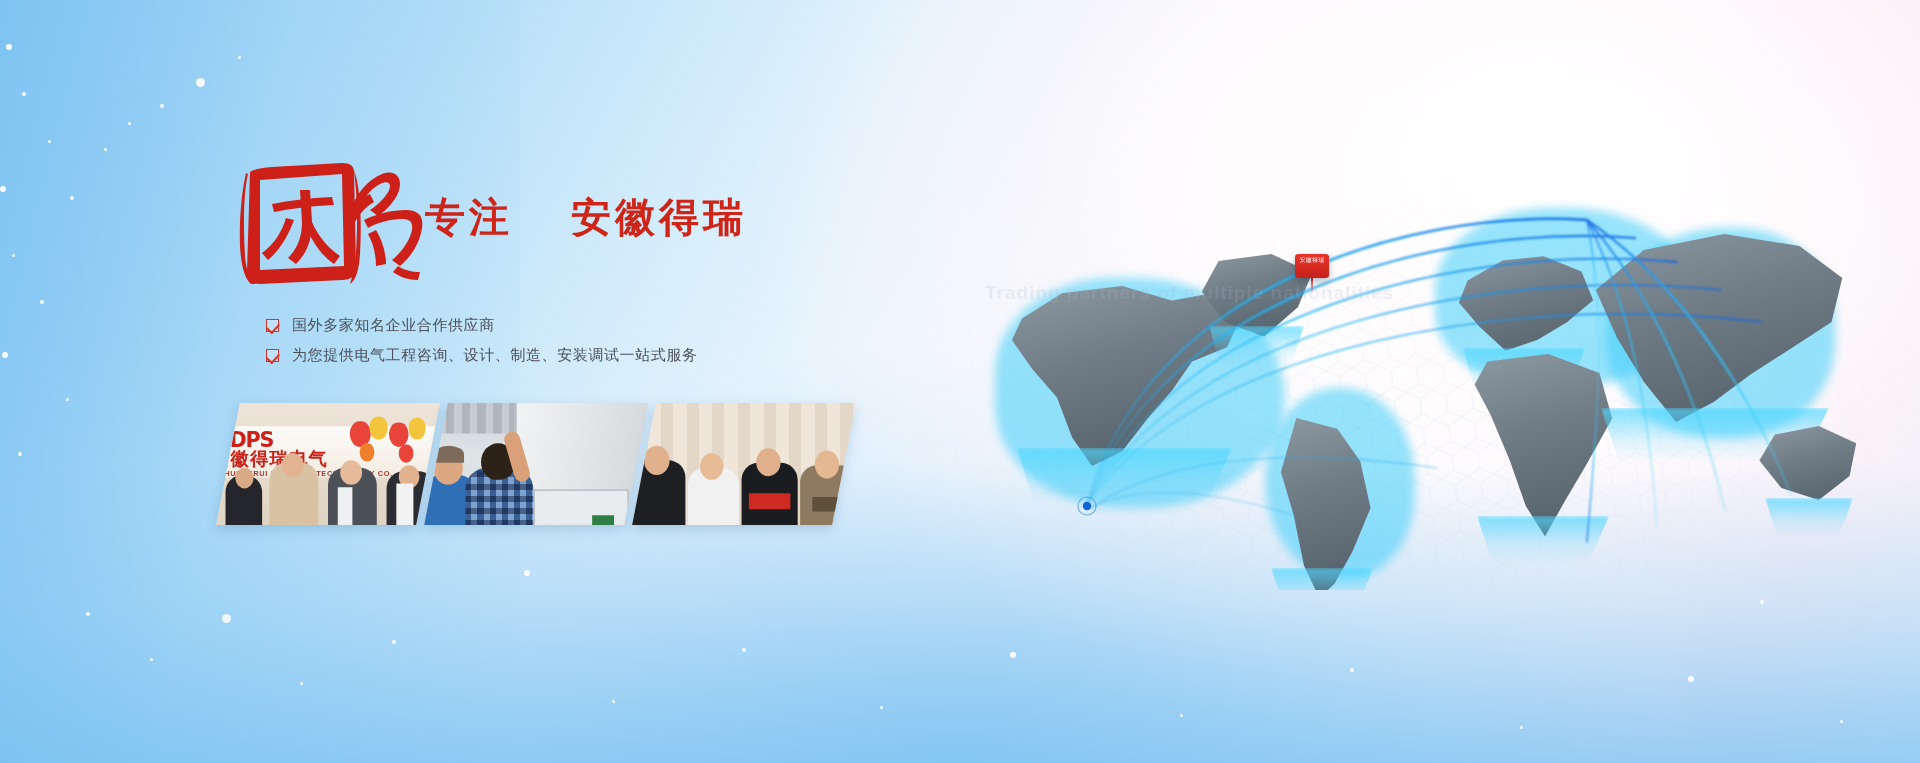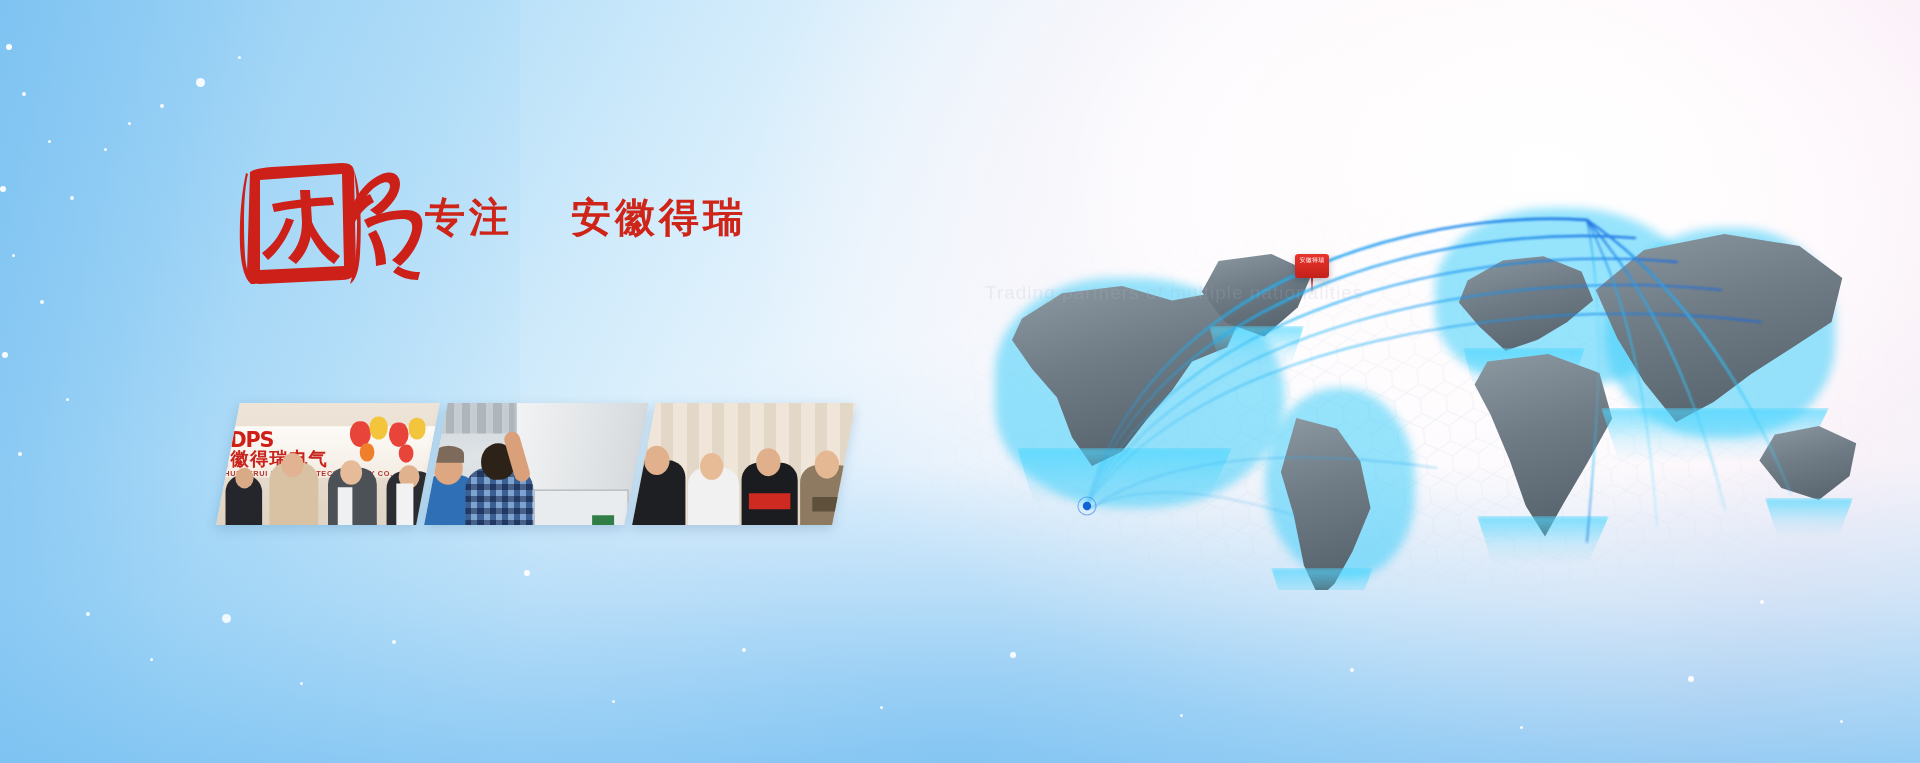--- a/index.html
+++ b/index.html
@@ -113,21 +113,21 @@
   }
   .pin-stem {
     position:absolute; width:2px; height:16px;
     background:linear-gradient(180deg,#c4201a,rgba(196,32,26,0));
   }
 
   
   .watermark {
     position:absolute;
     color:rgba(170,185,205,0.20);
-    font-weight:400;
+    font-weight:700;
     white-space:nowrap;
     user-select:none;
   }
 
   
   .content { position:absolute; left:0; top:0; width:960px; height:763px; }
 
   .calligraphy {
     position:absolute; left:238px; top:160px;
     width:210px; height:135px;
@@ -443,20 +443,30 @@
       </svg>
     </div>
 
     <div class="head-red">
       <span>专注</span>
       <span class="gap"></span>
       <span>安徽得瑞</span>
     </div>
 
 
+    <div class="bullets">
+      <div class="bullet">
+        <span class="check-box"></span>
+        <span class="bullet-text">国外多家知名企业合作供应商</span>
+      </div>
+      <div class="bullet">
+        <span class="check-box"></span>
+        <span class="bullet-text">为您提供电气工程咨询、设计、制造、安装调试一站式服务</span>
+      </div>
+    </div>
 
     <div class="photos">
 
       <div class="photo">
         <div class="inner">
           <div class="p1-bg"></div>
           <div class="p1-banner"></div>
           <div class="p1-logo">HDPS</div>
           <div class="p1-cn">安徽得瑞电气</div>
           <div class="p1-en">ANHUI DERUI ELECTRIC TECHNOLOGY CO.</div>

